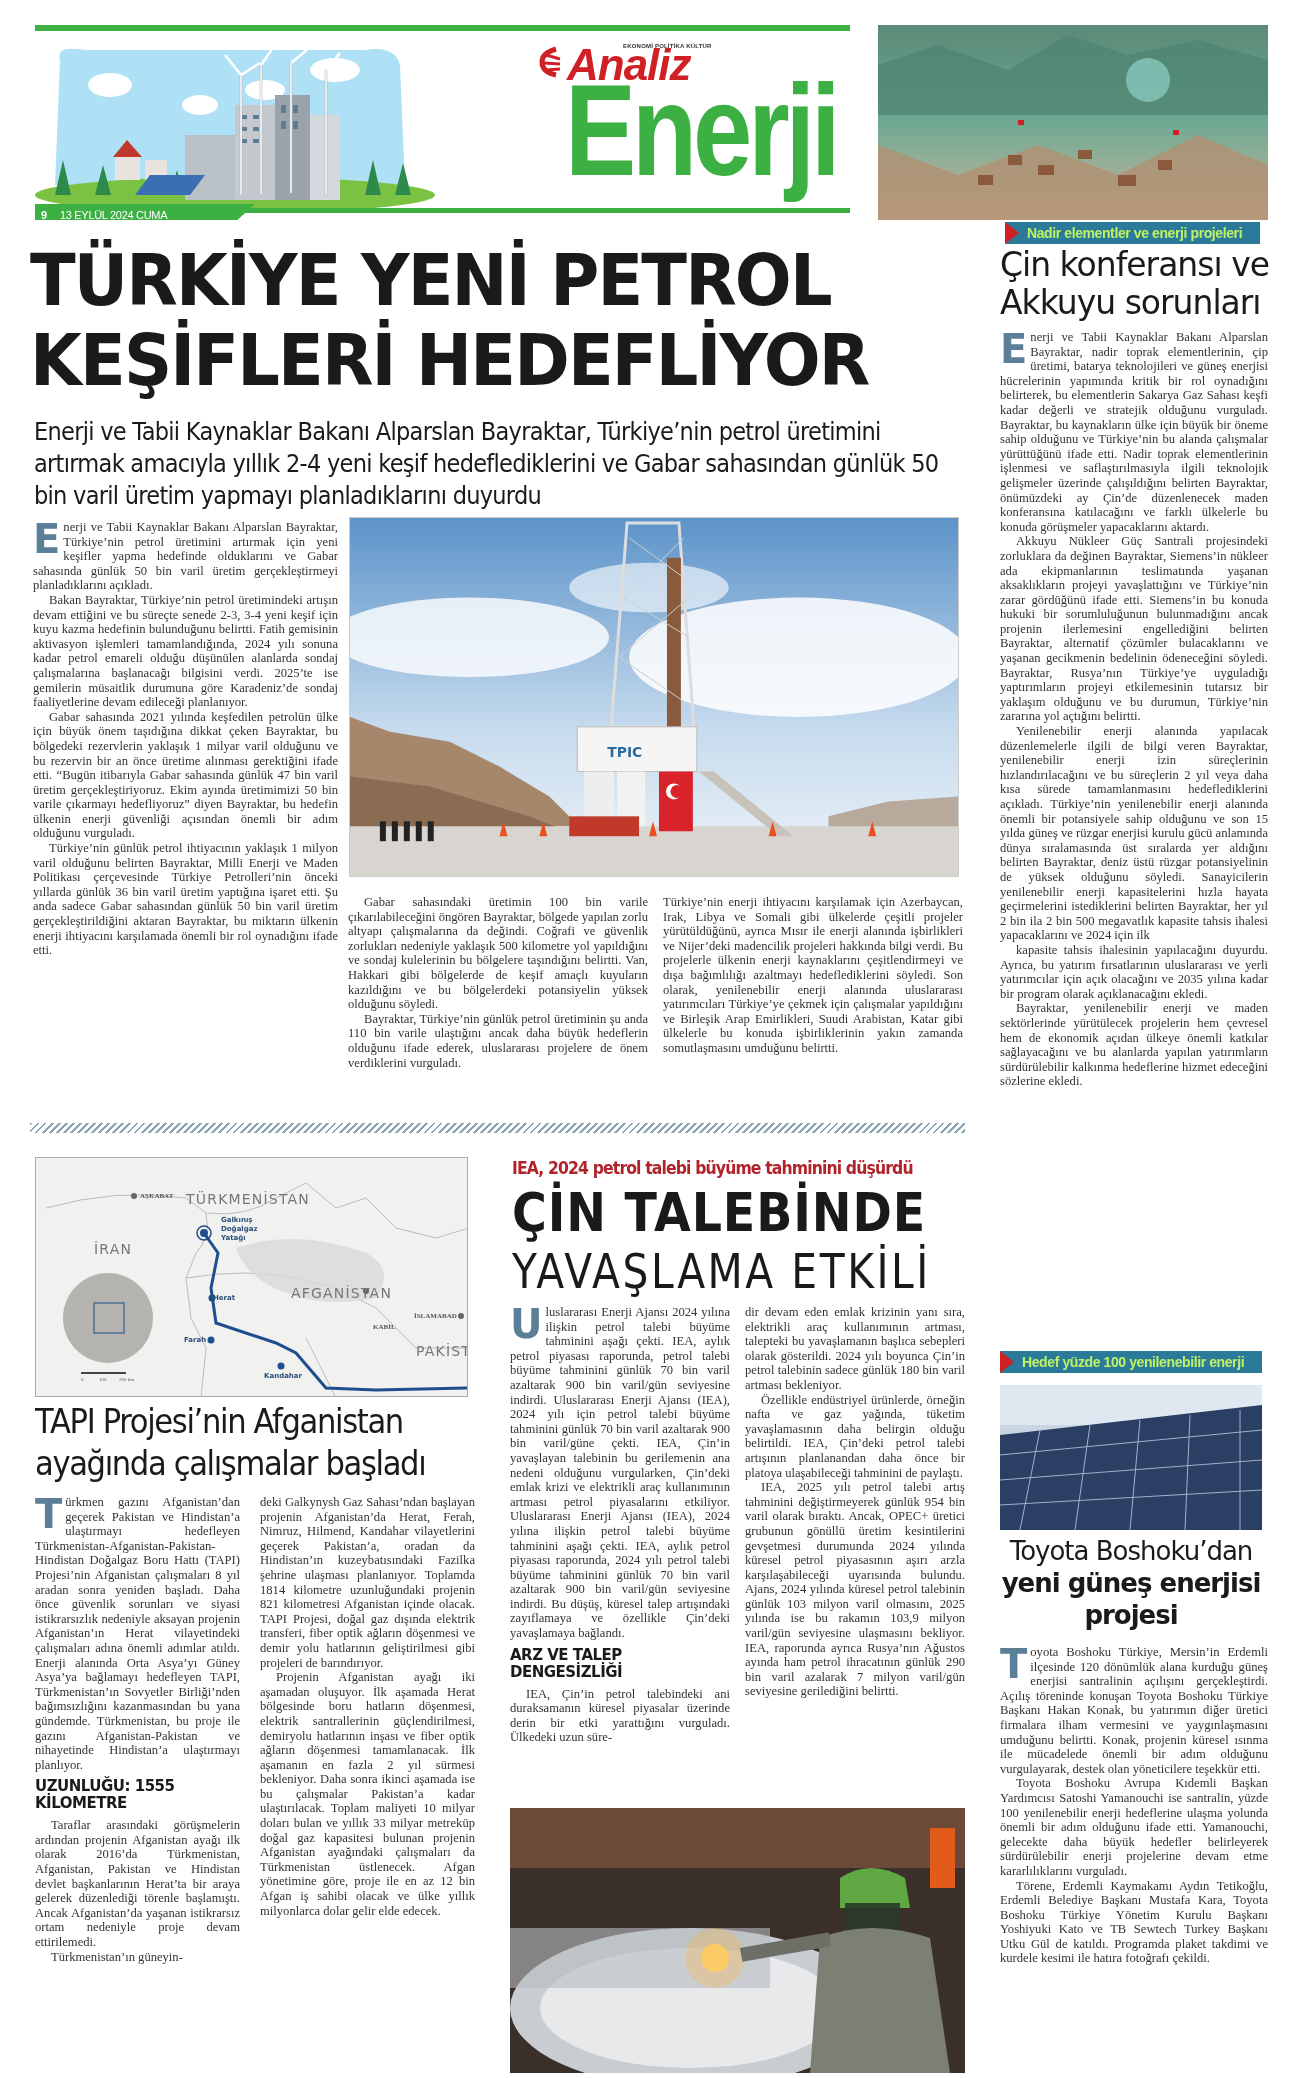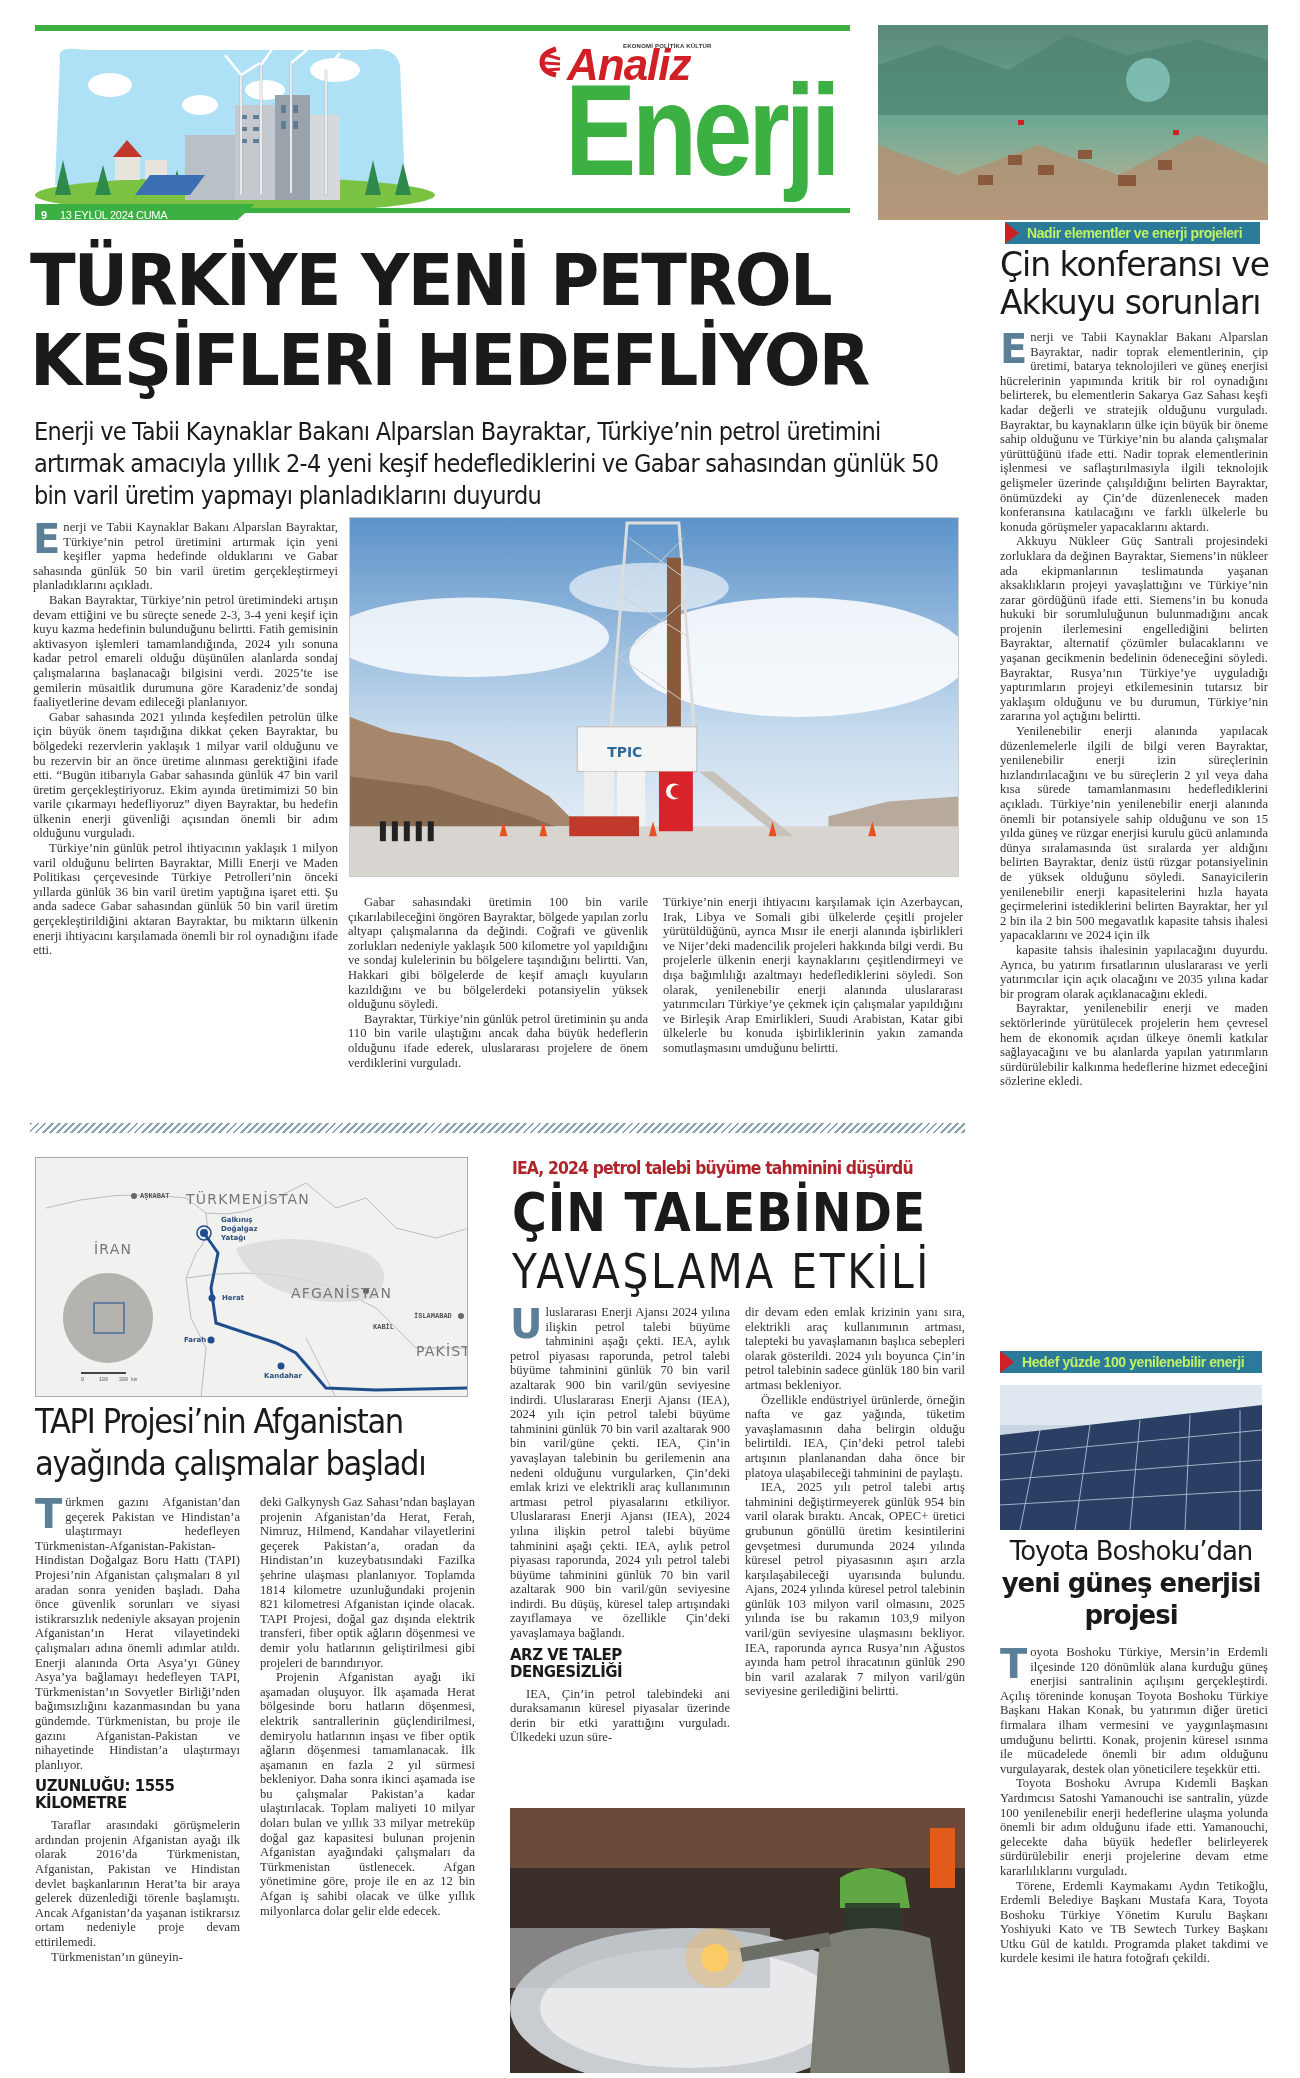--- a/index.html
+++ b/index.html
@@ -51,21 +51,21 @@
   #tag-hedef { left: 1000px; top: 1351px; width: 262px; }
   #solar-photo { left: 1000px; top: 1385px; width: 262px; height: 145px; }
   #right-headline2 { left: 1000px; top: 1535px; width: 262px; text-align:center; font-family:"DejaVu Sans",sans-serif; color:#1a1a1a; }
   #right-headline2 .l1 { font-size: 26px; line-height: 32px; letter-spacing:-1px; }
   #right-headline2 .l2 { font-size: 26px; line-height: 32px; font-weight: 900; letter-spacing:-1px; }
   #col-right-2 { left: 1000px; top: 1645px; width: 268px; }
 
   
   #tapi-map { left: 35px; top: 1157px; width: 433px; height: 240px; border:1px solid #aaa; background:#f1f1f0; overflow:hidden; }
   .map-label { position:absolute; font-family:"DejaVu Sans",sans-serif; font-size: 14px; color:#777; letter-spacing: 1.2px; }
-  .map-city { position:absolute; font-family:Liberation Mono, monospace; font-size: 7px; font-weight:bold; color:#555; }
+  .map-city { position:absolute; font-family:Liberation Serif, serif; font-size: 7px; font-weight:bold; color:#555; }
   .map-city-blue { position:absolute; font-family:"DejaVu Sans",sans-serif; font-size: 7px; font-weight:bold; color:#2b4f7a; }
 
   #tapi-headline { left: 35px; top: 1400px; width: 440px; font-family:"DejaVu Sans",sans-serif; font-size: 34px; line-height: 42px; color:#1a1a1a; letter-spacing:-1.5px; transform: scaleX(0.9); transform-origin:left top; }
   #tapi-headline-inner { width: 490px; }
   #tapi-col1 { left: 35px; top: 1495px; width: 205px; }
   #tapi-col2 { left: 260px; top: 1495px; width: 215px; }
   .subhead { font-family:"DejaVu Sans",sans-serif; font-weight:900; font-size: 15px; line-height: 17px; color:#1a1a1a; margin: 6px 0 6px; letter-spacing:-0.5px; text-align:left; }
 
   
   #iea-kicker { left: 512px; top: 1157px; font-family:"DejaVu Sans",sans-serif; font-weight:bold; font-size: 18px; color:#b0232a; letter-spacing:-1px; transform: scaleX(0.87); transform-origin:left top; white-space:nowrap; }
@@ -324,21 +324,21 @@
   <span class="map-label" style="left:58px;top:83px;">İRAN</span>
   <span class="map-label" style="left:255px;top:127px;">AFGANİSTAN</span>
   <span class="map-label" style="left:380px;top:185px;">PAKİSTAN</span>
   <span class="map-city" style="left:337px;top:129px;margin-top:36px;">KABİL</span>
   <span class="map-city" style="left:378px;top:154px;">İSLAMABAD</span>
   <div class="map-city-blue" style="left:185px;top:58px;line-height:9px;">
     <div>Galkınış</div>
     <div>Doğalgaz</div>
     <div>Yatağı</div>
   </div>
-  <span class="map-city-blue" style="left:186px;top:136px;">Herat</span>
+  <span class="map-city-blue" style="left:177px;top:136px;">Herat</span>
   <span class="map-city-blue" style="left:148px;top:178px;">Farah</span>
   <span class="map-city-blue" style="left:228px;top:214px;">Kandahar</span>
   <span class="map-city" style="left:45px;top:219px;font-size:5px;font-weight:normal;">0</span>
   <span class="map-city" style="left:63px;top:219px;font-size:5px;font-weight:normal;">100</span>
   <span class="map-city" style="left:83px;top:219px;font-size:5px;font-weight:normal;">200 km</span>
 </div>
 
 <div class="abs" id="tapi-headline">
   <div id="tapi-headline-inner">
     <div>TAPI Projesi’nin Afganistan</div>

